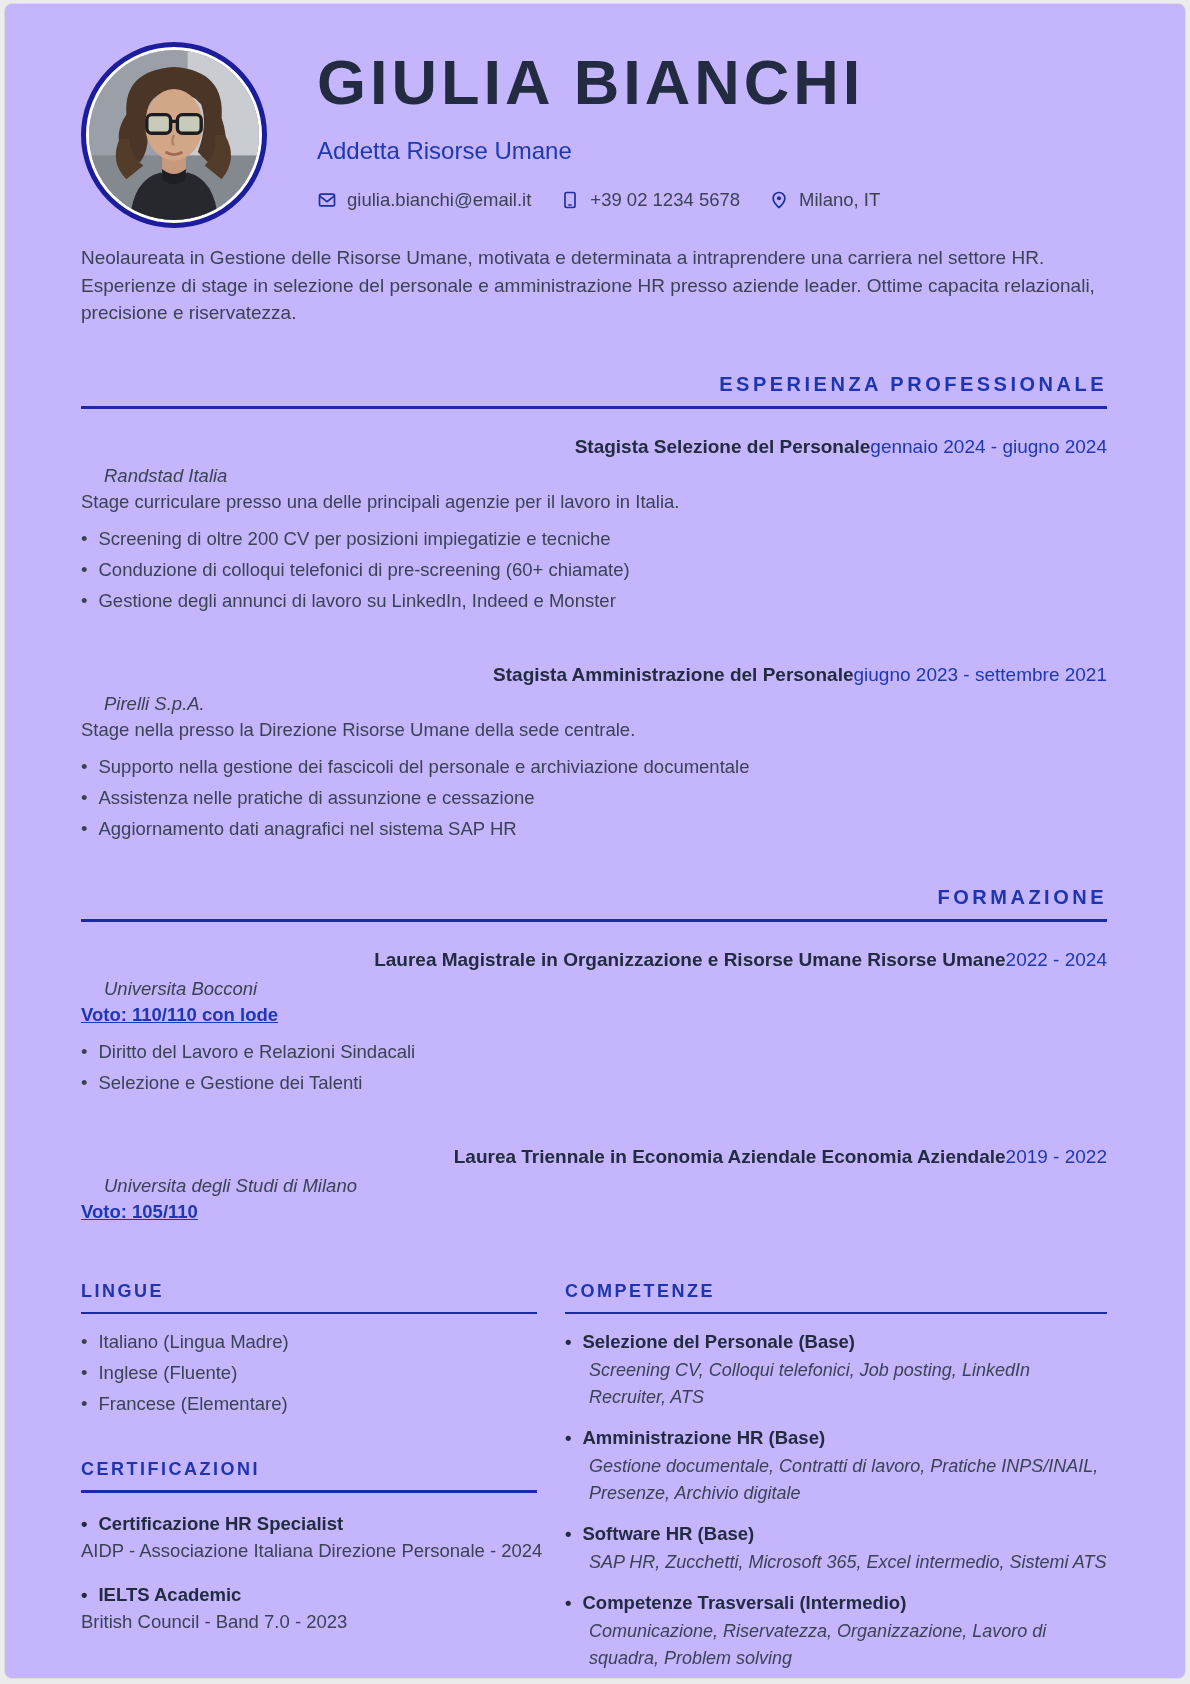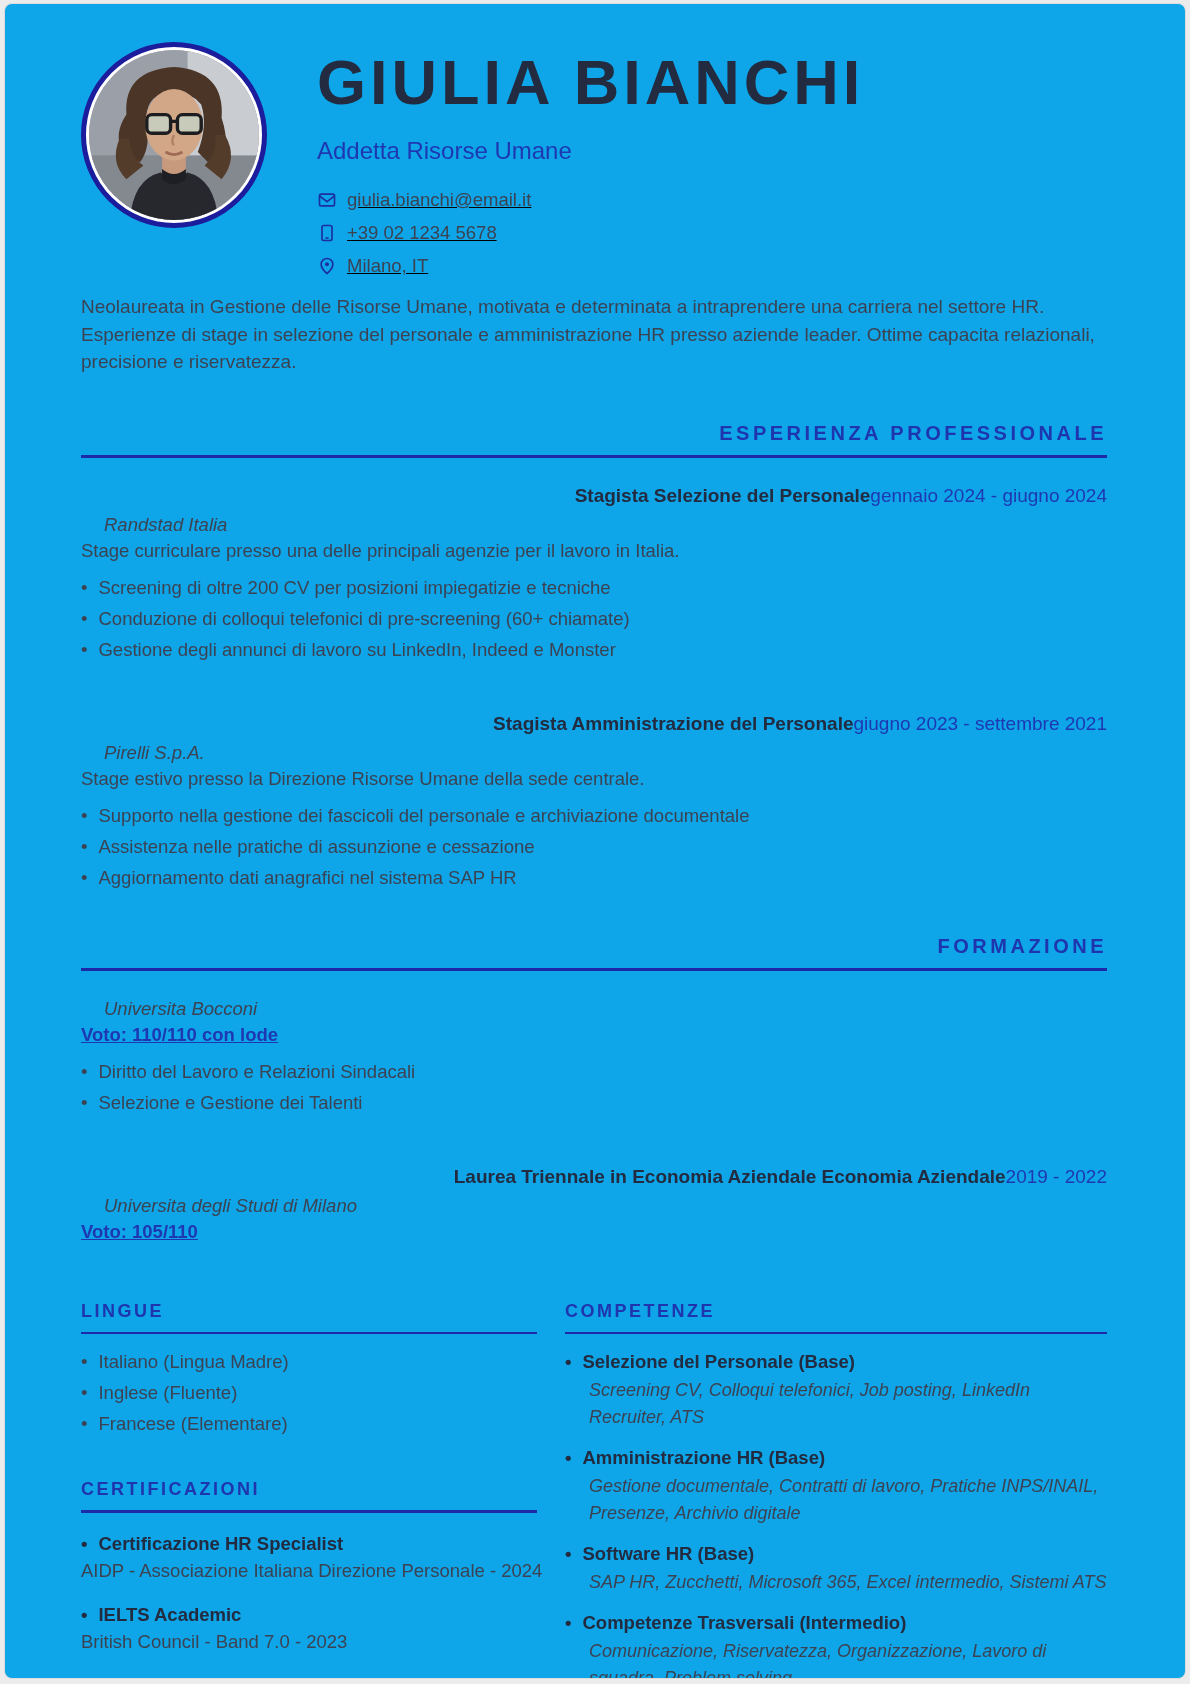--- a/index.html
+++ b/index.html
@@ -1,32 +1,32 @@
 <!DOCTYPE html>
 <html><head>
 <meta charset="utf-8">
 <style>
   html,body { margin:0; padding:0; background:#ececec; font-family:"Liberation Sans", sans-serif; }
   .page {
-    width:1182px; height:1676px; margin:3px auto 0 auto; background:#0ea5e9;
+    width:1182px; height:1676px; margin:3px auto 0 auto; background:#c4b5fd;
     border:1px solid #dcdcdc; border-radius:8px; box-sizing:border-box;
     padding:38px 78px 0 76px; overflow:hidden;
   }
   
   .header { display:flex; gap:50px; align-items:flex-start; }
   .avatar-ring {
     flex:none; width:186px; height:186px; box-sizing:border-box;
     border:5px solid #1b1d9c; border-radius:50%; padding:3px; background:#ffffff;
   }
   .avatar { width:100%; height:100%; border-radius:50%; overflow:hidden; background:#a7abb2; }
   .avatar svg { display:block; width:100%; height:100%; }
   .header-right { padding-top:8px; min-width:0; }
   .name { font-size:63px; font-weight:bold; letter-spacing:4px; line-height:1.02; color:#222b3f; }
   .job-role { font-size:24px; color:#1e38b2; margin-top:23px; font-weight:400; }
-  .contacts { margin-top:24px; display:flex; flex-direction:column; gap:11px;text-decoration:underline; }
+  .contacts { margin-top:24px; display:flex; gap:29px; }
   .contact-row { display:flex; align-items:center; gap:10px; font-size:18.5px; color:#3b4353; }
   .contact-row .cicon { flex:none; width:20px; height:20px; color:#1c2f9e; display:inline-flex; }
   .contact-row .cicon svg { width:20px; height:20px; }
   
   .summary { margin-top:16px; font-size:19px; line-height:1.45; color:#3b4353; }
   
   .section-heading { margin-top:46px; font-size:20px; font-weight:bold; letter-spacing:3.5px; color:#1e35ad;text-align:right; }
   .rule { height:3px; background:#1c2aa8; margin-top:10px; }
   .entry { margin-top:27px; }
   .entry-head { display:flex; justify-content:flex-end; align-items:baseline; }
@@ -150,41 +150,45 @@
         </div>
     </div>
   </div>
 
   <div class="entry gap">
     <div class="entry-head">
       <span class="entry-title">Stagista Amministrazione del Personale</span>
       <span class="entry-dates">giugno 2023 - settembre 2021</span>
     </div>
     <div class="entry-sub">Pirelli S.p.A.</div>
-    <div class="entry-desc">Stage estivo presso la Direzione Risorse Umane della sede centrale.</div>
+    <div class="entry-desc">Stage nella presso la Direzione Risorse Umane della sede centrale.</div>
     <div class="bullets">
       <div class="bullet">
           <span class="dot">•</span>
           <span>Supporto nella gestione dei fascicoli del personale e archiviazione documentale</span>
         </div>
       <div class="bullet">
           <span class="dot">•</span>
           <span>Assistenza nelle pratiche di assunzione e cessazione</span>
         </div>
       <div class="bullet">
           <span class="dot">•</span>
           <span>Aggiornamento dati anagrafici nel sistema SAP HR</span>
         </div>
     </div>
   </div>
 
   <div class="section-heading">FORMAZIONE</div>
   <div class="rule"></div>
 
   <div class="entry">
+    <div class="entry-head">
+      <span class="entry-title">Laurea Magistrale in Organizzazione e Risorse Umane Risorse Umane</span>
+      <span class="entry-dates">2022 - 2024</span>
+    </div>
     <div class="entry-sub">Universita Bocconi</div>
     <div class="grade">Voto: 110/110 con lode</div>
     <div class="bullets">
       <div class="bullet">
           <span class="dot">•</span>
           <span>Diritto del Lavoro e Relazioni Sindacali</span>
         </div>
       <div class="bullet">
           <span class="dot">•</span>
           <span>Selezione e Gestione dei Talenti</span>

